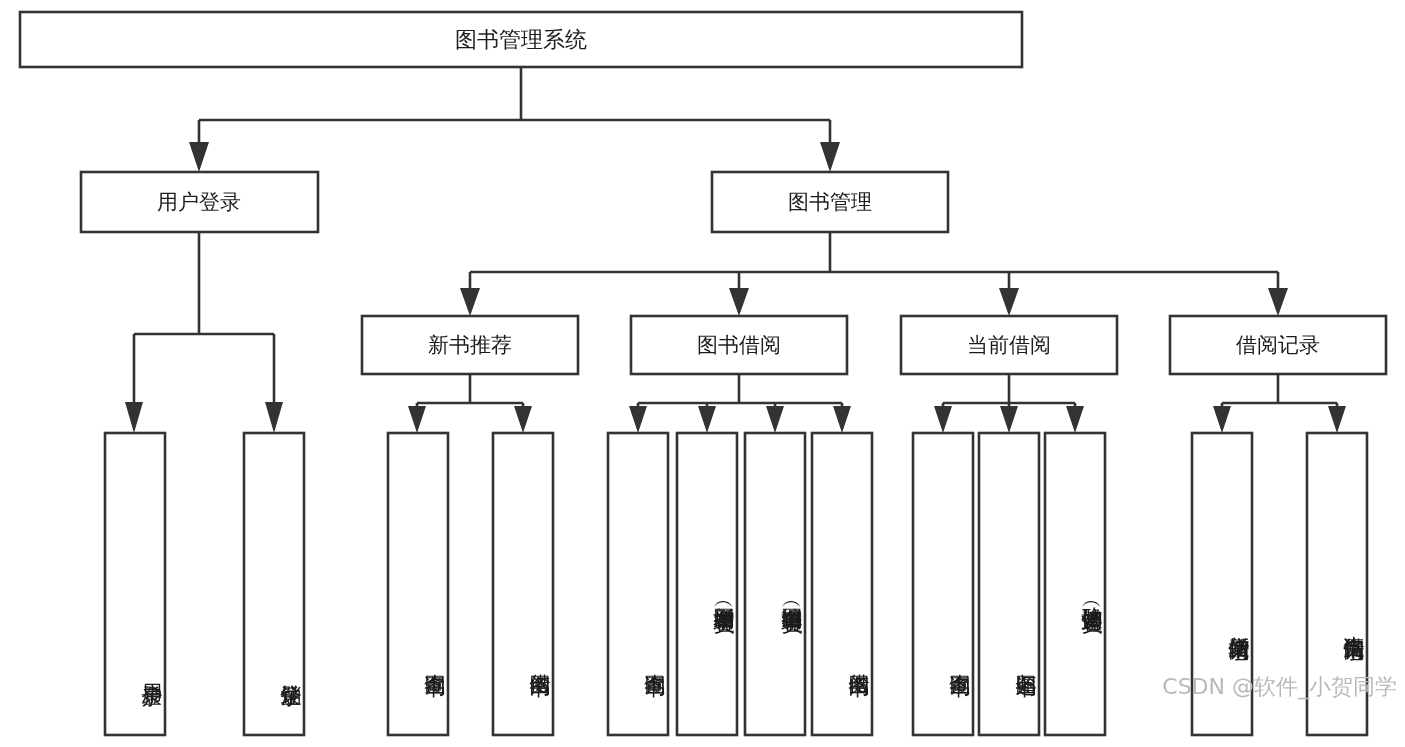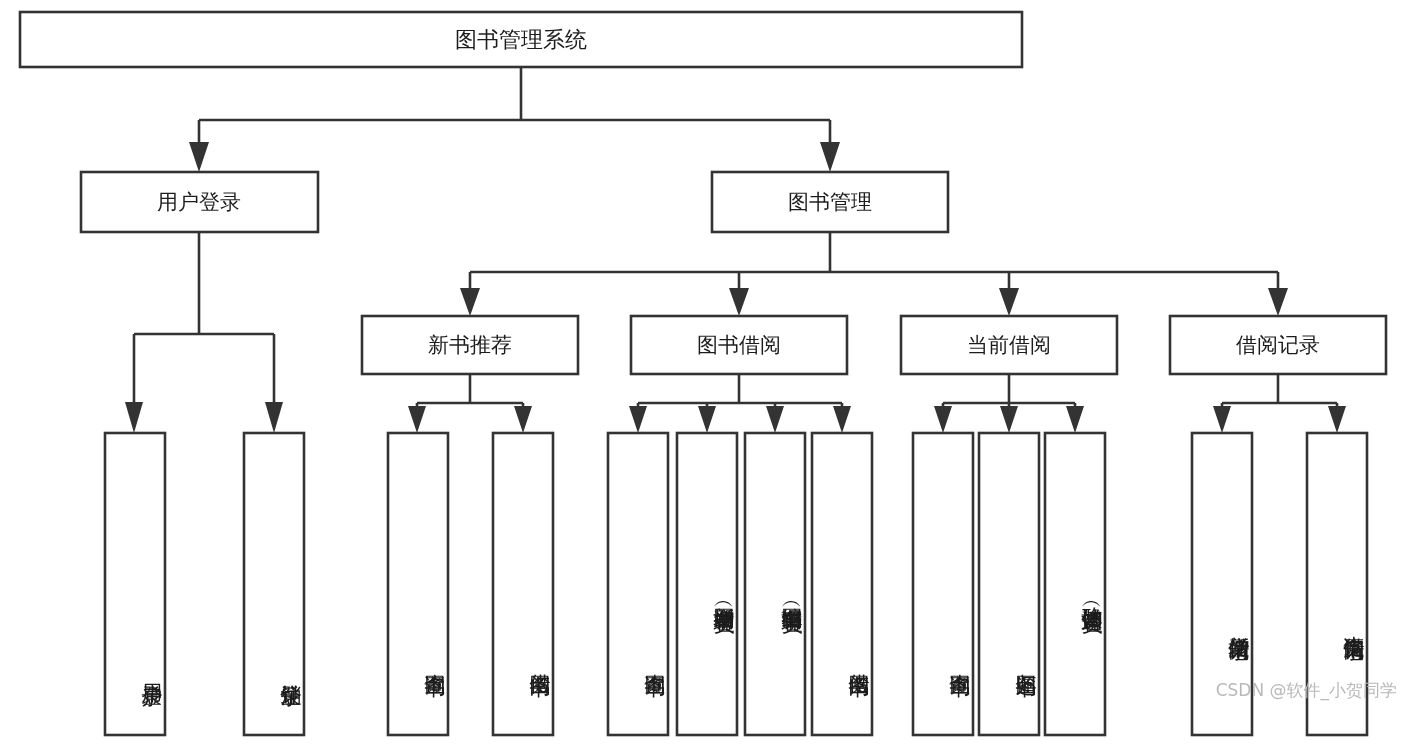--- a/index.html
+++ b/index.html
@@ -66,21 +66,21 @@
     line-height: 1.32;
     color: #1c1c1c;
     letter-spacing: 1px;
     white-space: nowrap;
     pointer-events: none;
   }
   .watermark {
     position: absolute;
     right: 8px;
     bottom: 4px;
-    font-size: 17px;
+    font-size: 22px;
     color: #b9b9b9;
     font-family: "DejaVu Sans", "Liberation Sans", sans-serif;
     white-space: nowrap;
   }
 </style>
 </head>
 <body>
 
 <div id="diagram-root">
 

